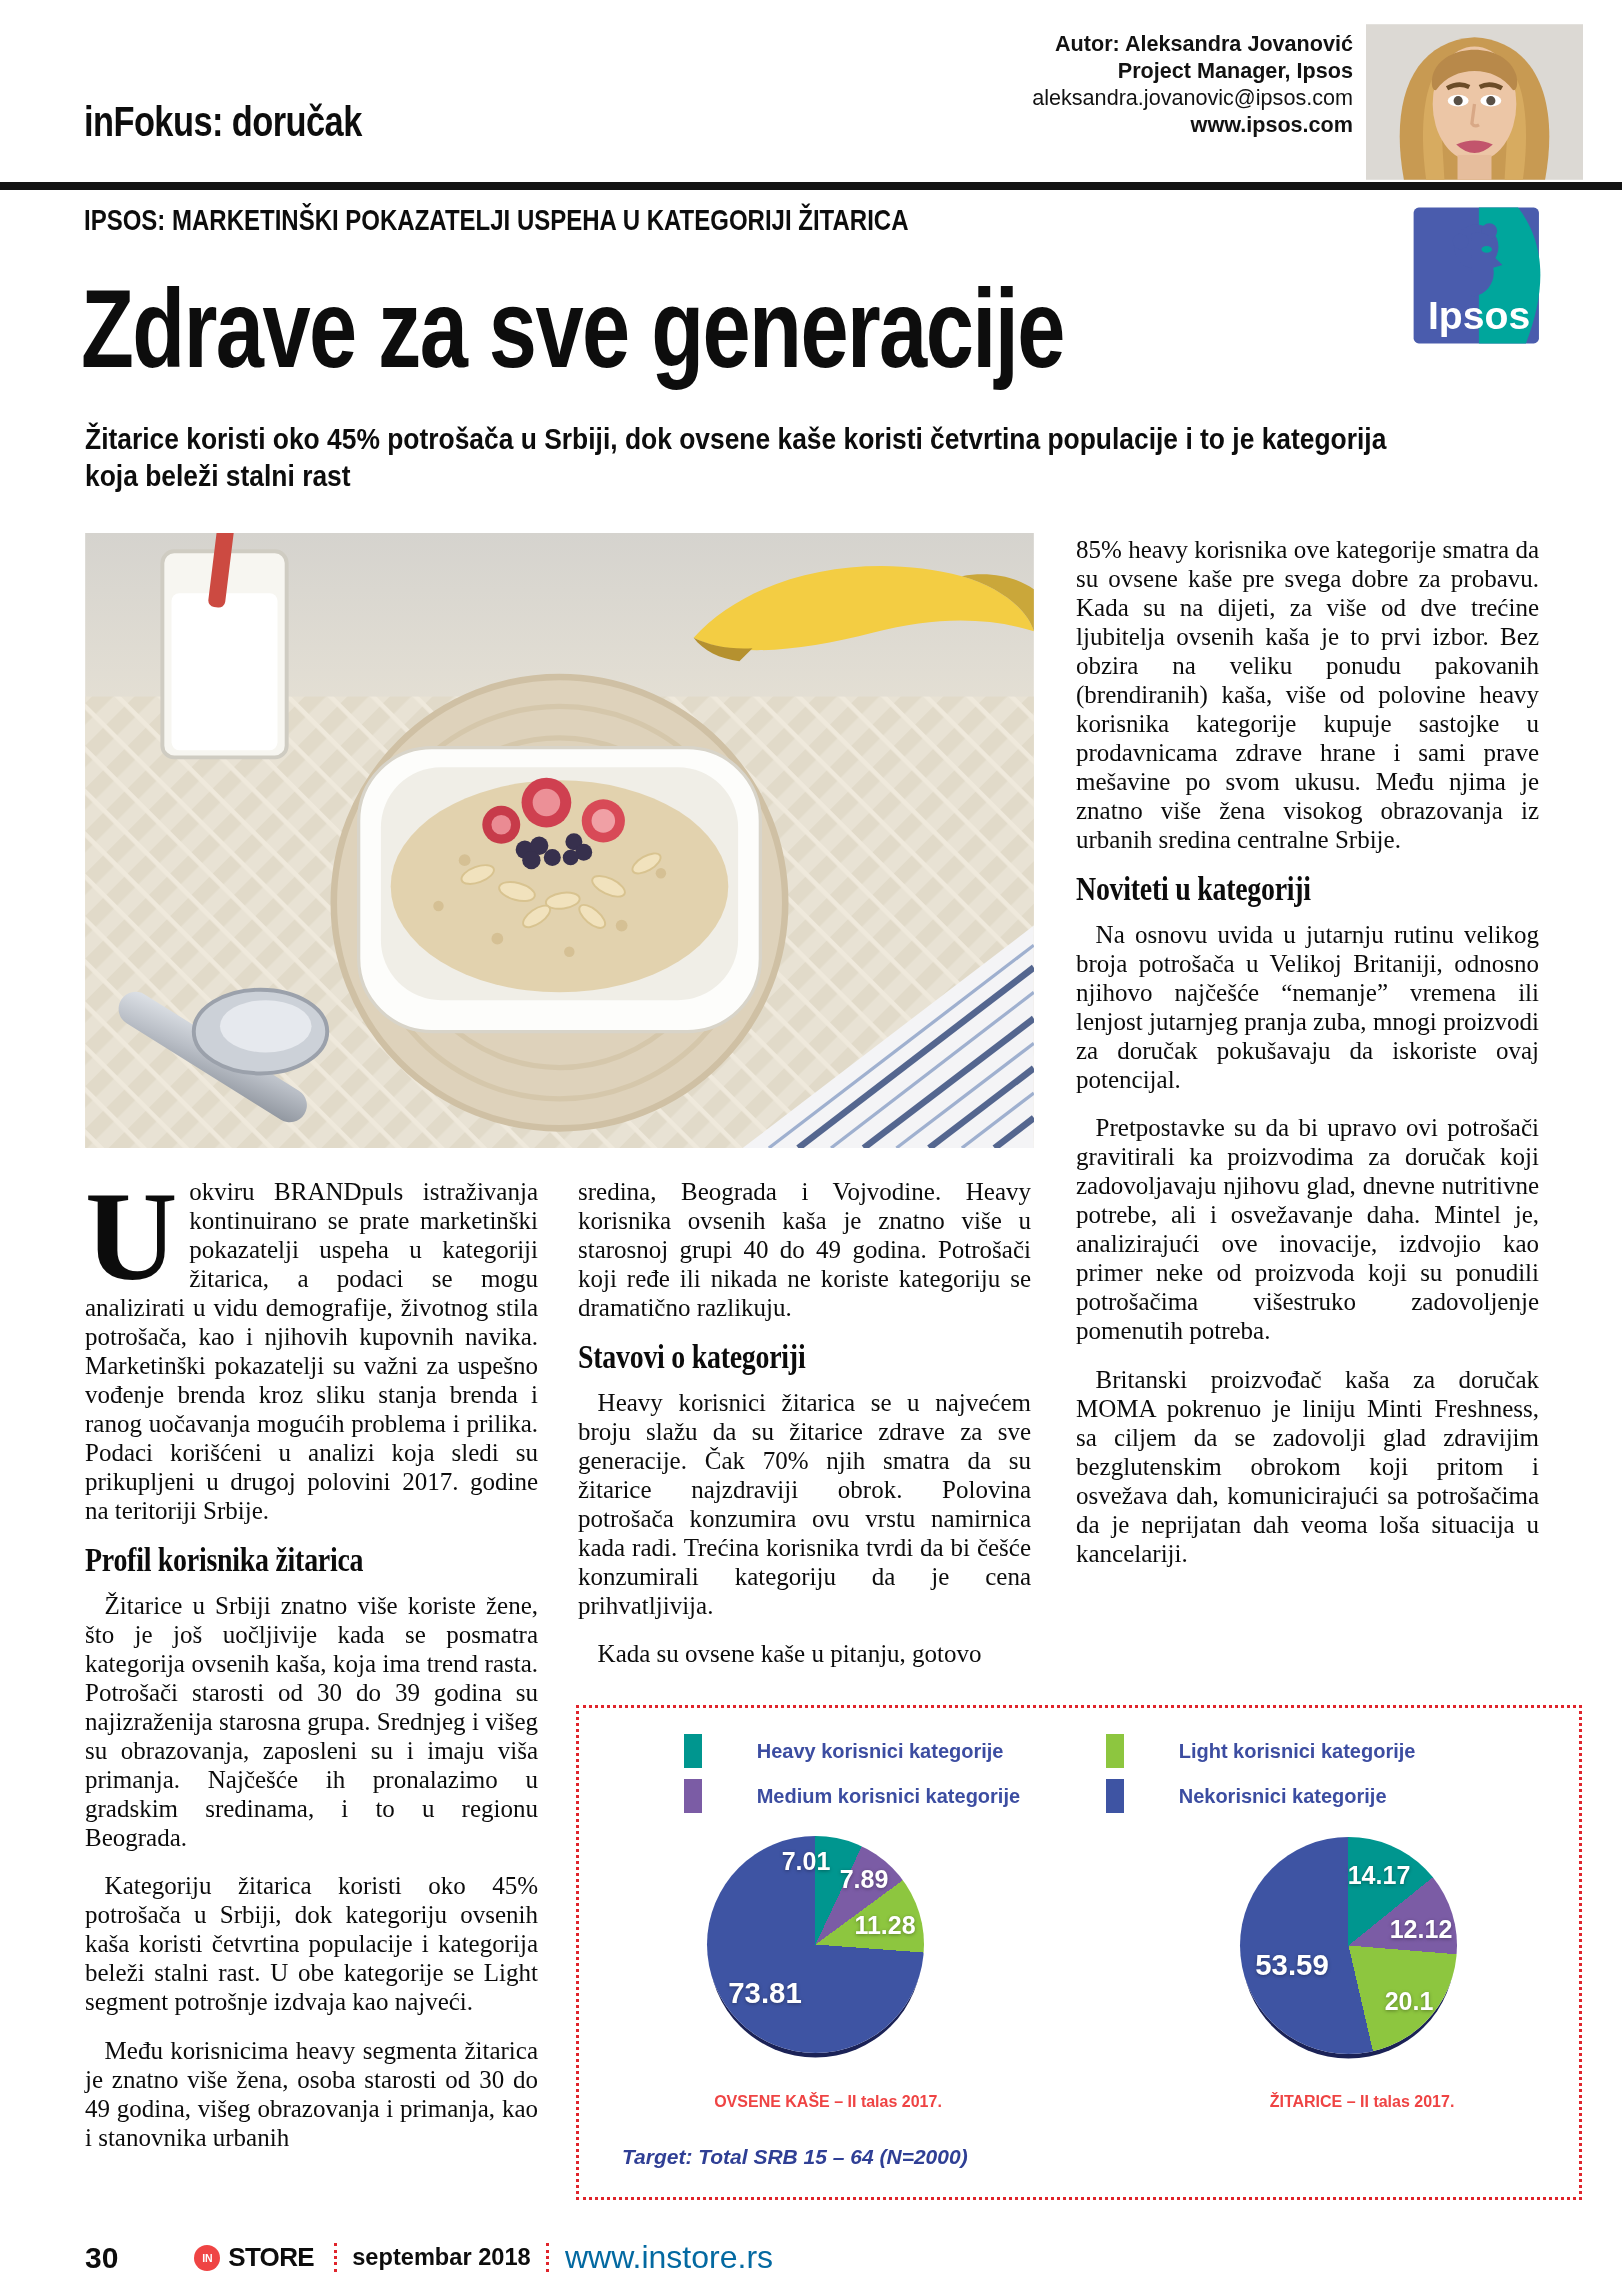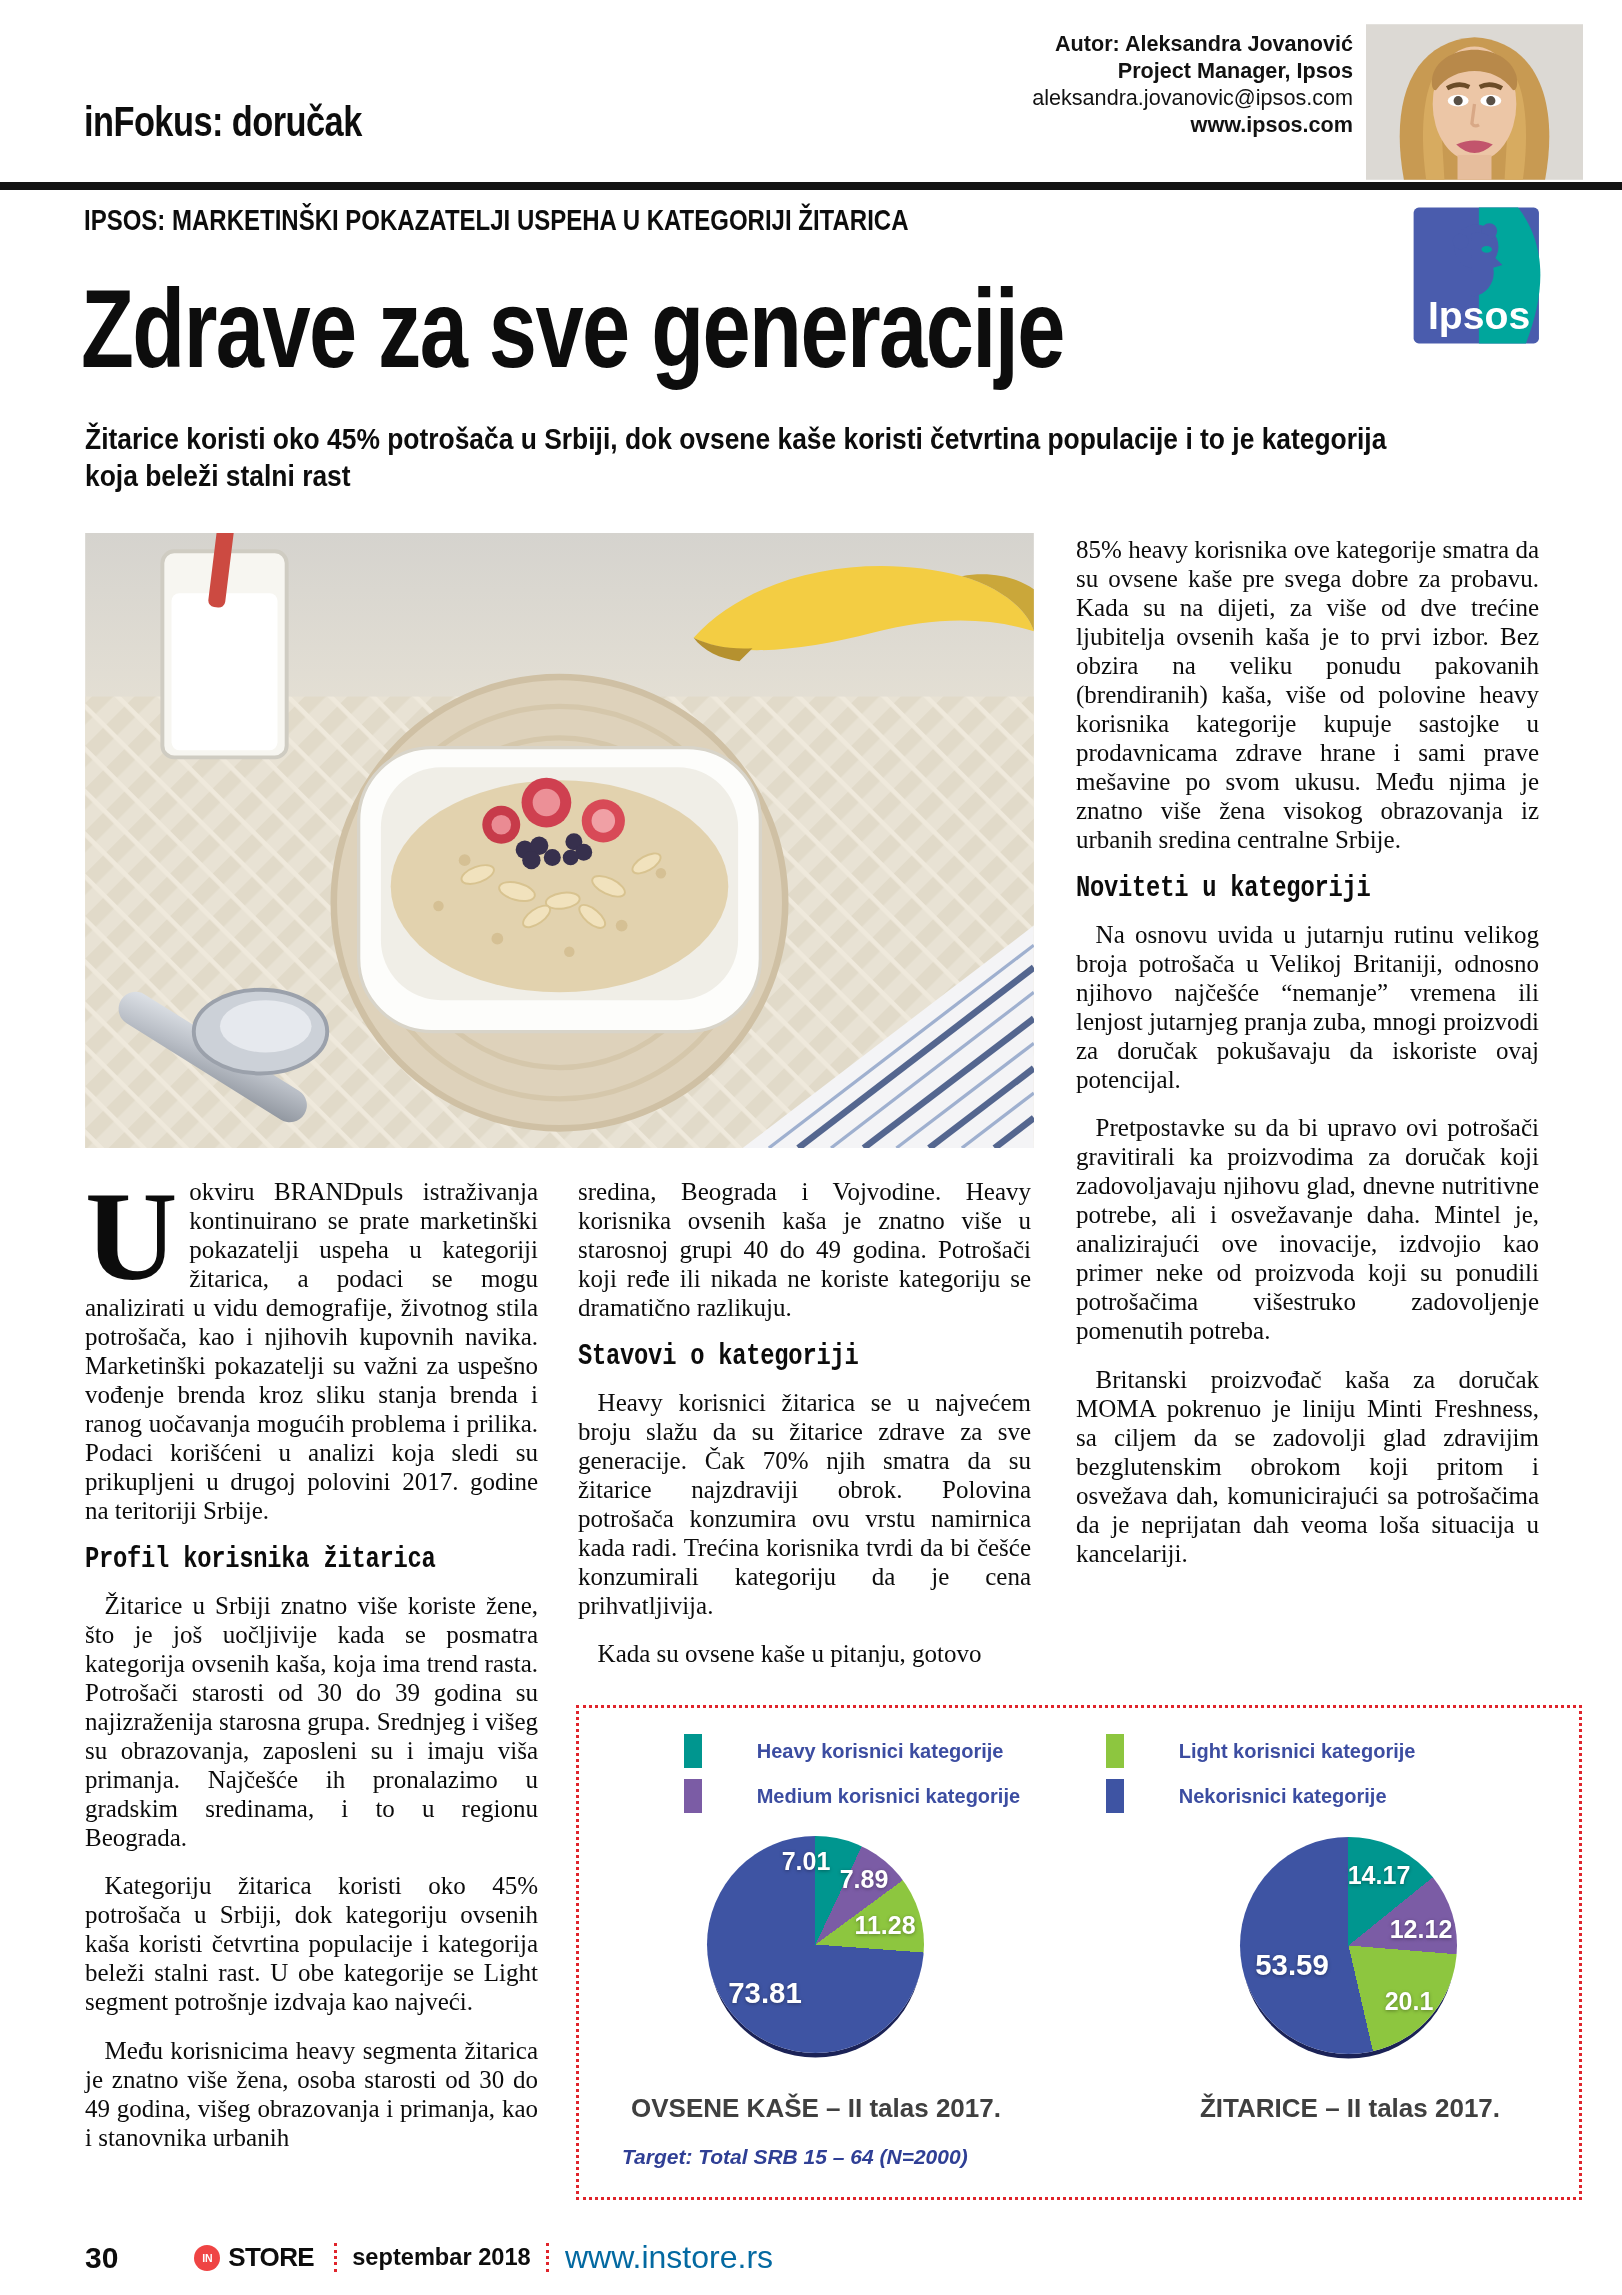--- a/index.html
+++ b/index.html
@@ -30,39 +30,39 @@
   .hero{left:85px;top:533px;width:949px;height:615px;}
 
   
   .bodytext{font-family:"Liberation Serif",serif;font-size:25px;line-height:29px;
             text-align:justify;color:#0c0c0c;}
   .bodytext p{margin:0 0 19.6px 0;}
   .bodytext p.ind{text-indent:19.6px;}
   .col1{left:85px;top:1177px;width:453px;}
   .col2{left:578px;top:1177px;width:453px;}
   .col3{left:1076px;top:535px;width:463px;}
-  .subhead{display:block;margin:9.2px 0 17px 0;font-family:Liberation Mono, monospace;
-           font-size:29px;font-weight:bold;letter-spacing:-0.3px;text-align:left;}
+  .subhead{display:block;margin:9.2px 0 17px 0;font-family:Liberation Serif, serif;
+           font-size:34px;font-weight:bold;letter-spacing:-0.3px;text-align:left;}
   .subhead .cond{transform:scaleX(0.82);}
   .dropcap{float:left;font-family:"Liberation Serif",serif;font-weight:bold;
            font-size:128px;line-height:110px;margin:3.9px 11.8px 0 0;}
 
   
   .chartbox{left:576px;top:1705px;width:1006px;height:495px;background:#ffffff;
             border:3.3px dotted #e0242b;box-sizing:border-box;z-index:5;}
   .legend-item{position:absolute;display:flex;align-items:center;gap:40px;}
   .legend-swatch{width:18.3px;height:34px;margin-right:14.4px;}
   .legend-label{font-size:20px;font-weight:bold;color:#3c4da1;}
   .pie{position:absolute;width:217px;height:217px;border-radius:50%;
        box-shadow:0 6.5px 0 -2px #1b2256;}
   .pie-label{position:absolute;transform:translate(-50%,-50%);color:#ffffff;
              font-size:25px;font-weight:bold;text-shadow:0 1.3px 3.9px rgba(0,0,0,0.35);}
   .pie-label.big{font-size:29.4px;}
-  .pie-caption{position:absolute;transform:translateX(-50%);font-size:26px;font-weight:bold;
-               color:#404040;white-space:nowrap;}
+  .pie-caption{position:absolute;transform:translateX(-50%);font-size:16px;font-weight:bold;
+               color:#ef4444;white-space:nowrap;margin-left:12px;}
   .target-note{position:absolute;left:43px;top:437px;font-size:21px;font-weight:bold;
                font-style:italic;color:#2f3f95;}
 
   
   .footer{left:85px;top:2238px;width:1453px;height:39px;display:flex;align-items:center;}
   .pagenum{font-size:30px;font-weight:bold;margin-right:76px;}
   .instore-ico{width:26px;height:26px;border-radius:50%;background:#ef4444;color:#fff;
                display:flex;align-items:center;justify-content:center;
                font-size:10.5px;font-weight:bold;margin-right:7.9px;}
   .fbrand{font-size:26px;font-weight:bold;letter-spacing:-0.7px;margin-right:4px;}

